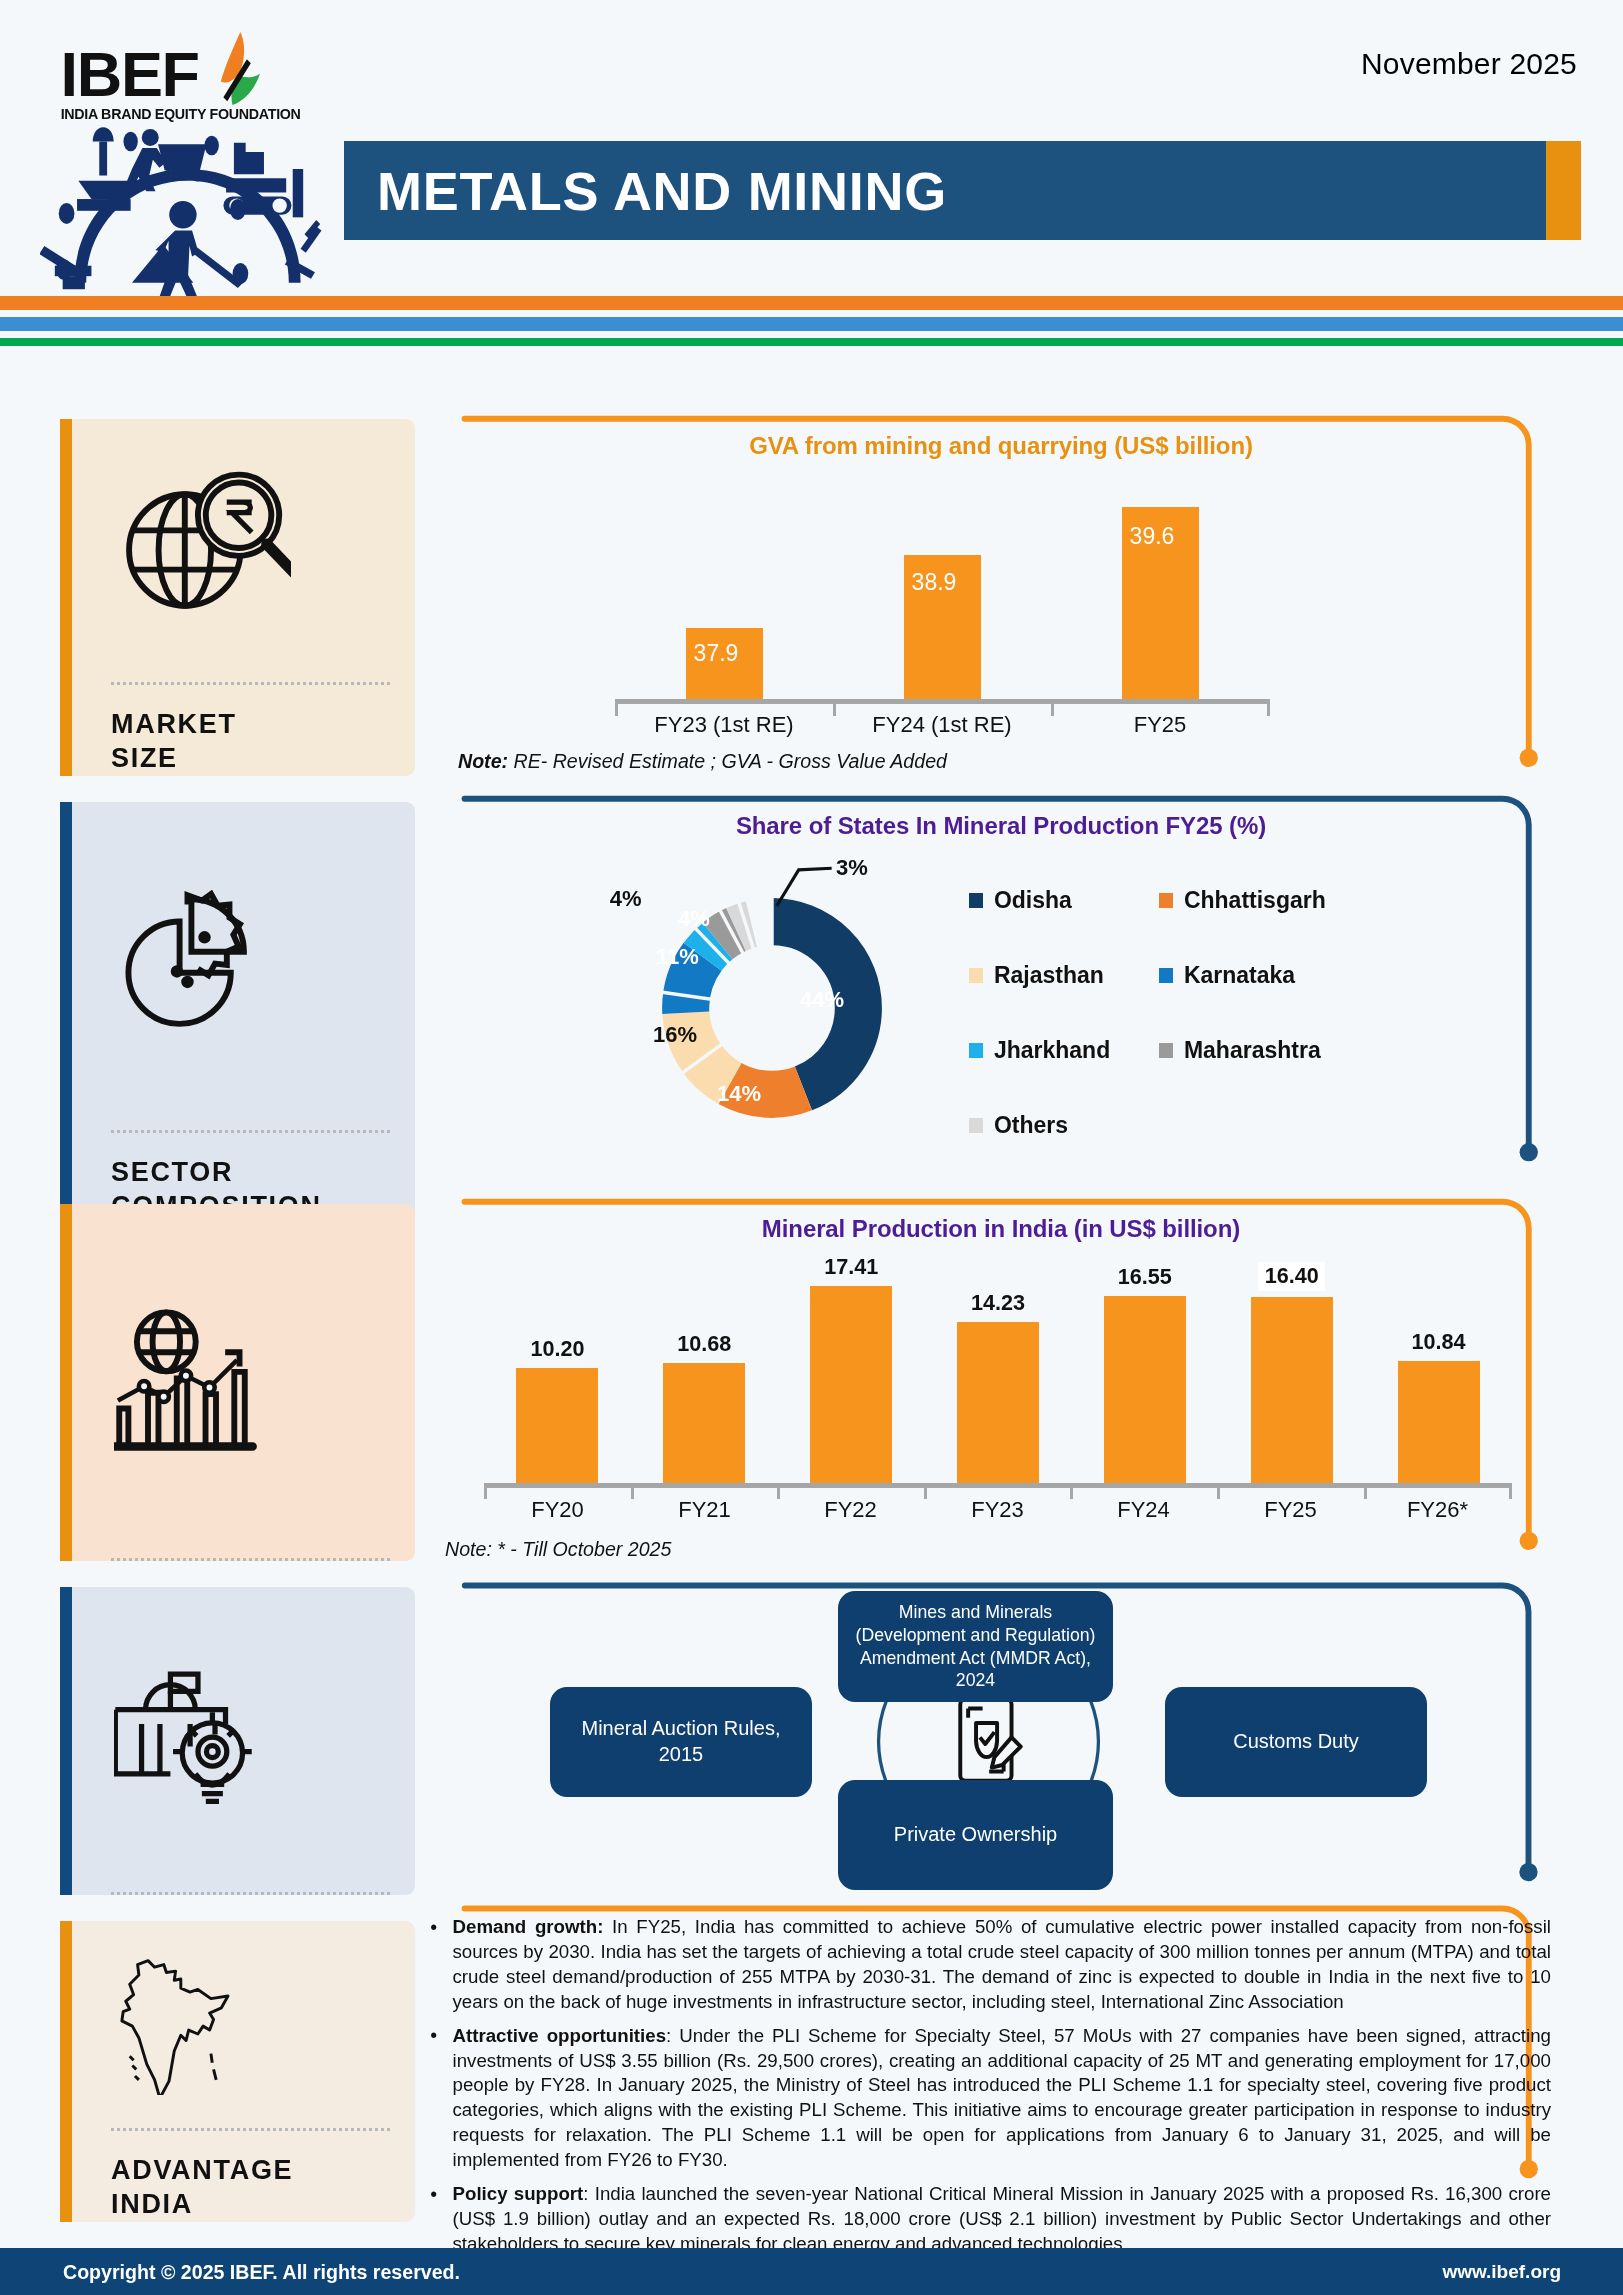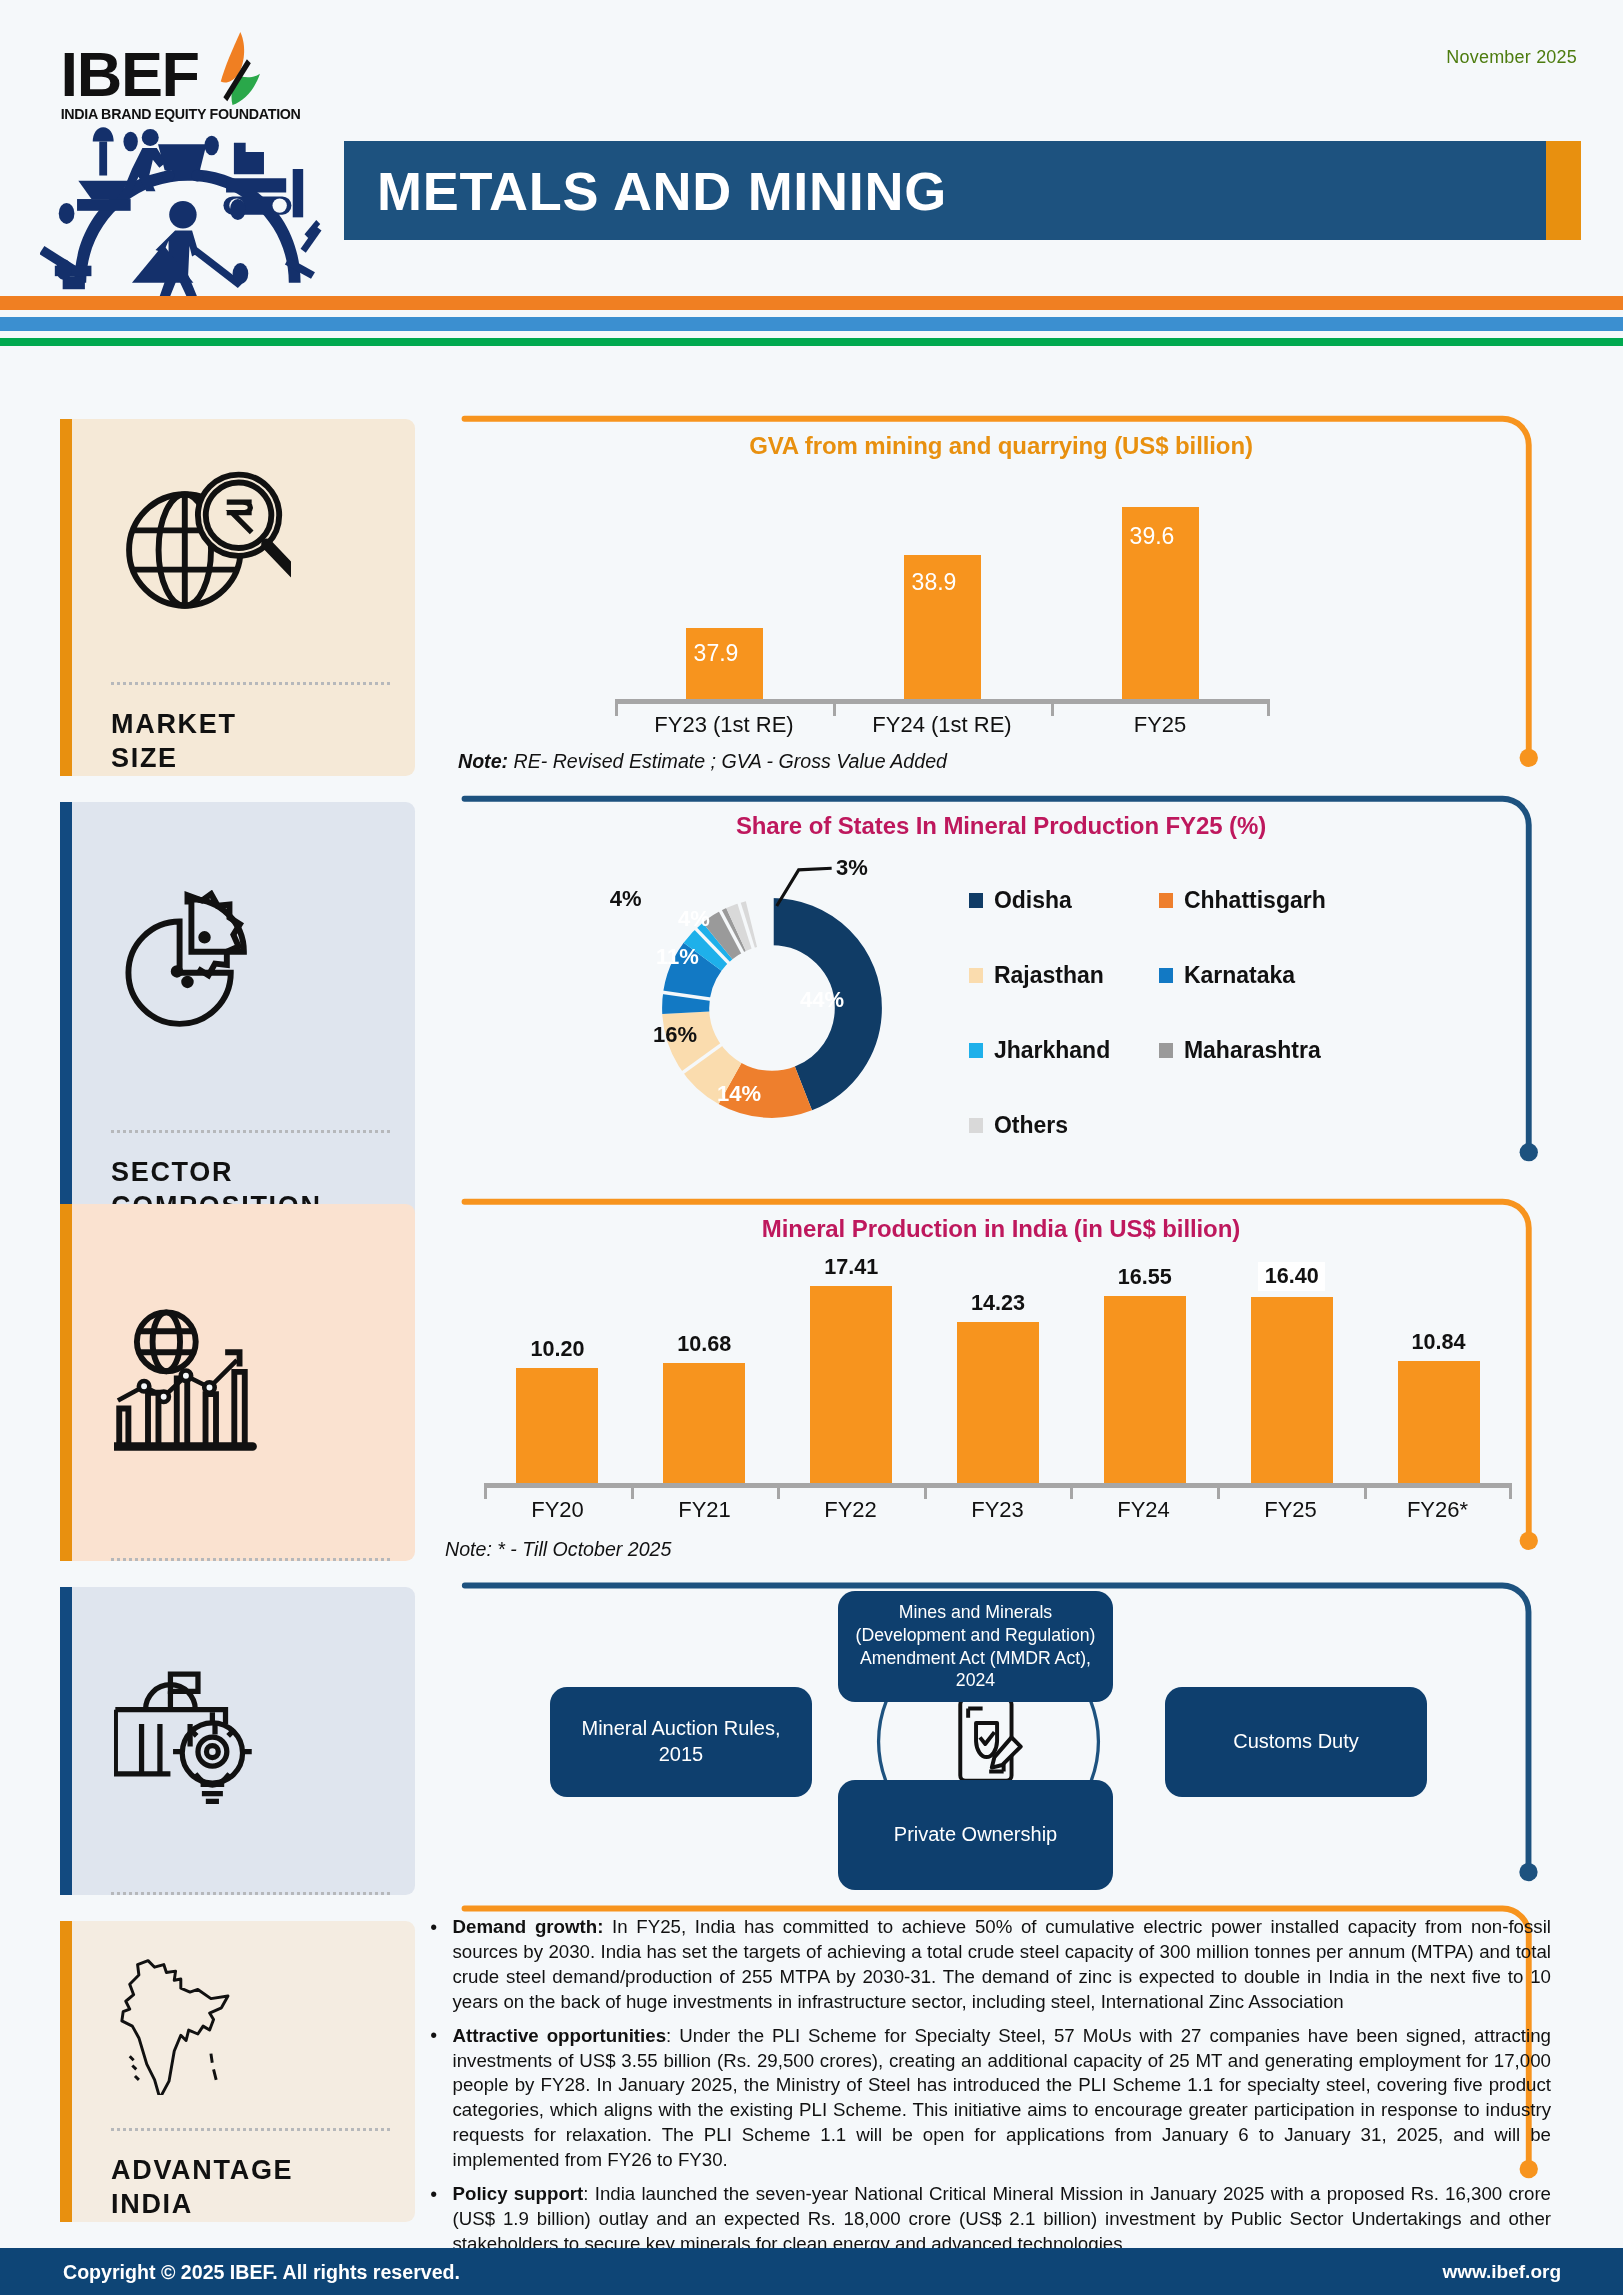--- a/index.html
+++ b/index.html
@@ -7,21 +7,21 @@
     width: 1624px; height: 2295px;
     background: #f5f8fa;
     font-family: "Liberation Sans", sans-serif;
     overflow: hidden;
   }
   #page { position: relative; width: 1624px; height: 2295px; }
 
   
   #date-label {
     position: absolute; right: 47px; top: 47px;
-    font-size: 18px; color: #4d7c0f; letter-spacing: 0.2px;
+    font-size: 30px; color: #000000; letter-spacing: 0.2px;
   }
   #logo-block { position: absolute; left: 33px; top: 19.6px; width: 308px; height: 275px; }
   #logo-wordmark {
     position: absolute; left: 27.5px; top: 18.3px;
     font-size: 63px; font-weight: bold; letter-spacing: -1.3px;
     color: #111; font-family: "Liberation Sans", sans-serif;
   }
   #logo-tagline {
     position: absolute; left: 29.5px; top: 86px;
     font-size: 14px; font-weight: bold; color: #111;
@@ -80,21 +80,21 @@
   #card-trends    { top: 1204px; height: 357px; }
   #card-govt      { top: 1587px; height: 308px; }
   #card-advantage { top: 1921px; height: 301px; }
 
   
   .panel { position: absolute; }
   .panel-title {
     text-align: center; font-size: 24px; font-weight: bold; letter-spacing: -0.1px;
   }
   .panel-title.orange { color: #e8900f; }
-  .panel-title.dark { color: #be185d; }
+  .panel-title.dark { color: #4c1d95; }
   .note {
     font-size: 19.6px; font-style: italic; color: #111;
   }
   .note b { font-style: italic; }
 
   
   .bracket { position: absolute; pointer-events: none; }
 
   
   .bars-row { position: absolute; display: flex; align-items: flex-end; }

